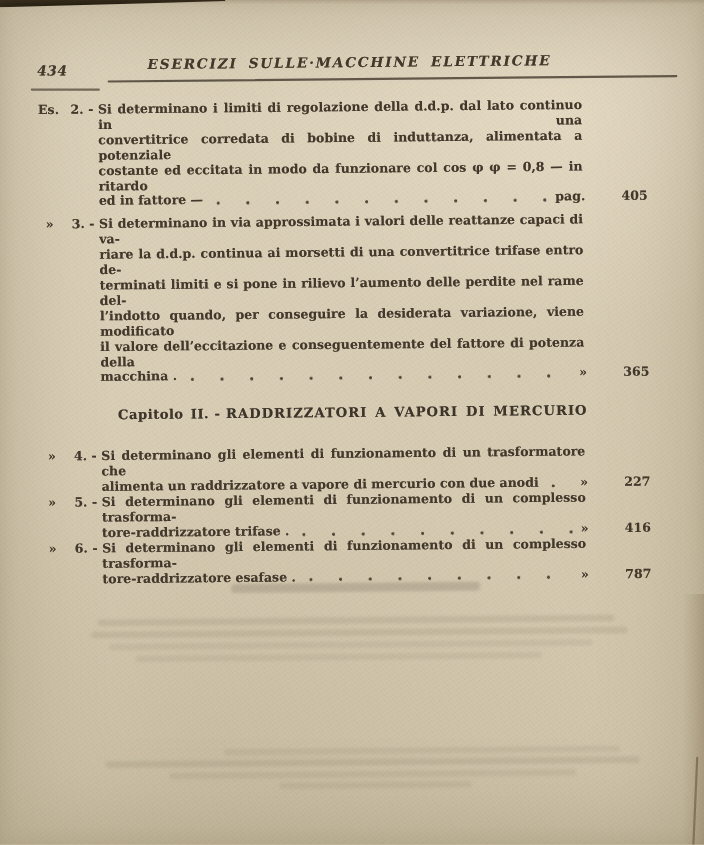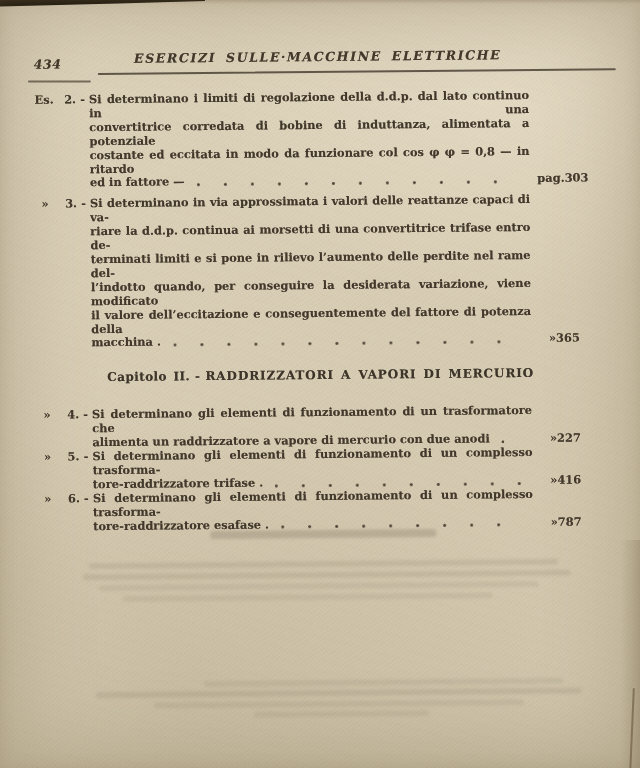--- a/index.html
+++ b/index.html
@@ -52,21 +52,21 @@
   .e-line{text-align:justify;text-align-last:justify;}
   .e-last{display:flex;align-items:flex-end;}
   .e-last .txt{white-space:nowrap;}
   .leader{
     flex:1;height:3px;margin:0 10px 3px 12px;
     background-image:radial-gradient(circle at 1.5px 1.5px, rgba(66,55,42,0.9) 1.1px, rgba(0,0,0,0) 1.7px);
     background-size:27px 3px;background-repeat:repeat-x;
   }
   .e-ref{
     position:absolute;right:50px;bottom:0;width:52px;
-    display:flex;justify-content:center;align-items:baseline;
+    display:flex;justify-content:flex-end;align-items:baseline;gap:33px;
   }
   .mb7{margin-bottom:7px;}
 
   .chapter{
     margin:20px 0 24px;text-align:center;
     font-size:12px;font-weight:700;letter-spacing:0.4px;word-spacing:2px;
     color:#3e352a;text-shadow:0 0 0.5px rgba(62,53,42,0.55);
   }
   .chapter .ch-sep{margin:0 5px;}
   .chapter .ch-title{letter-spacing:0.9px;}
@@ -119,21 +119,21 @@
           <div class="e-line">Si determinano i limiti di regolazione della d.d.p. dal lato continuo in una</div>
           <div class="e-line">convertitrice corredata di bobine di induttanza, alimentata a potenziale</div>
           <div class="e-line">costante ed eccitata in modo da funzionare col cos φ φ = 0,8 — in ritardo</div>
           <div class="e-last">
             <span class="txt">ed in fattore —</span>
             <span class="leader"></span>
           </div>
         </div>
         <div class="e-ref">
           <span>pag.</span>
-          <span>303</span>
+          <span>405</span>
         </div>
       </div>
 
       <div class="entry">
         <span class="e-marker">»</span>
         <span class="e-num">3.</span>
         <span class="e-dash">-</span>
         <div class="e-body">
           <div class="e-line">Si determinano in via approssimata i valori delle reattanze capaci di va-</div>
           <div class="e-line">riare la d.d.p. continua ai morsetti di una convertitrice trifase entro de-</div>

